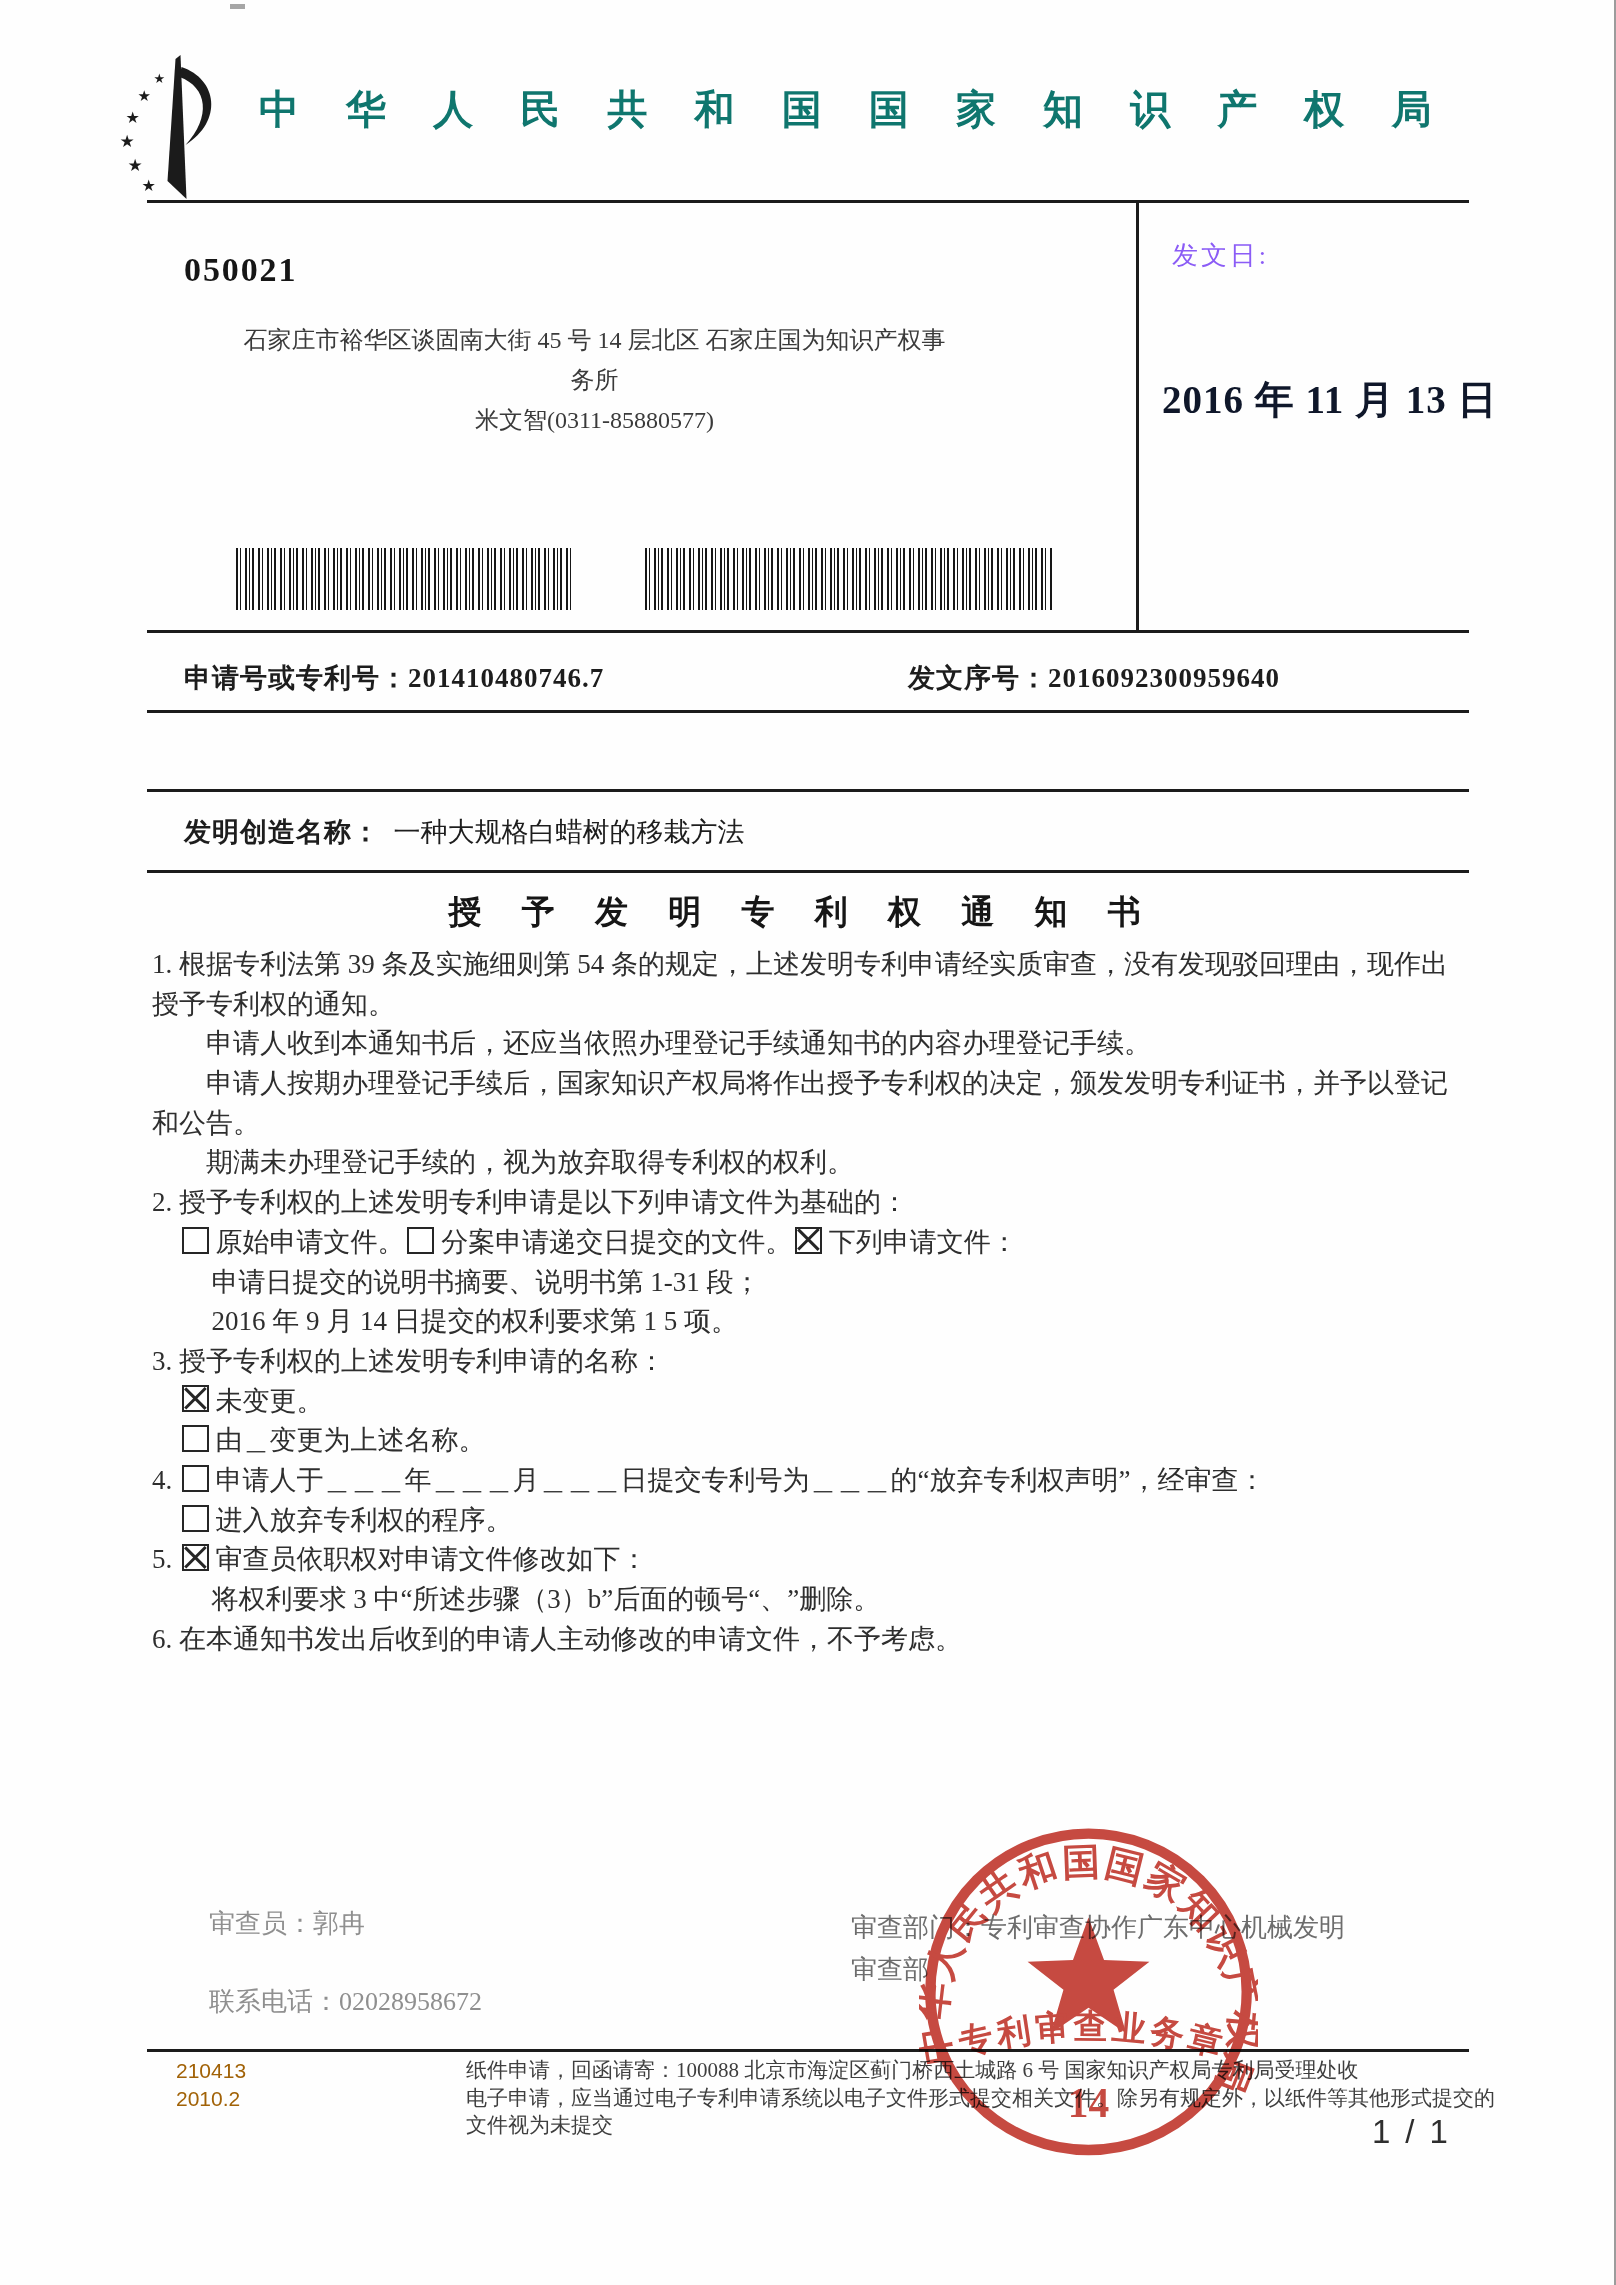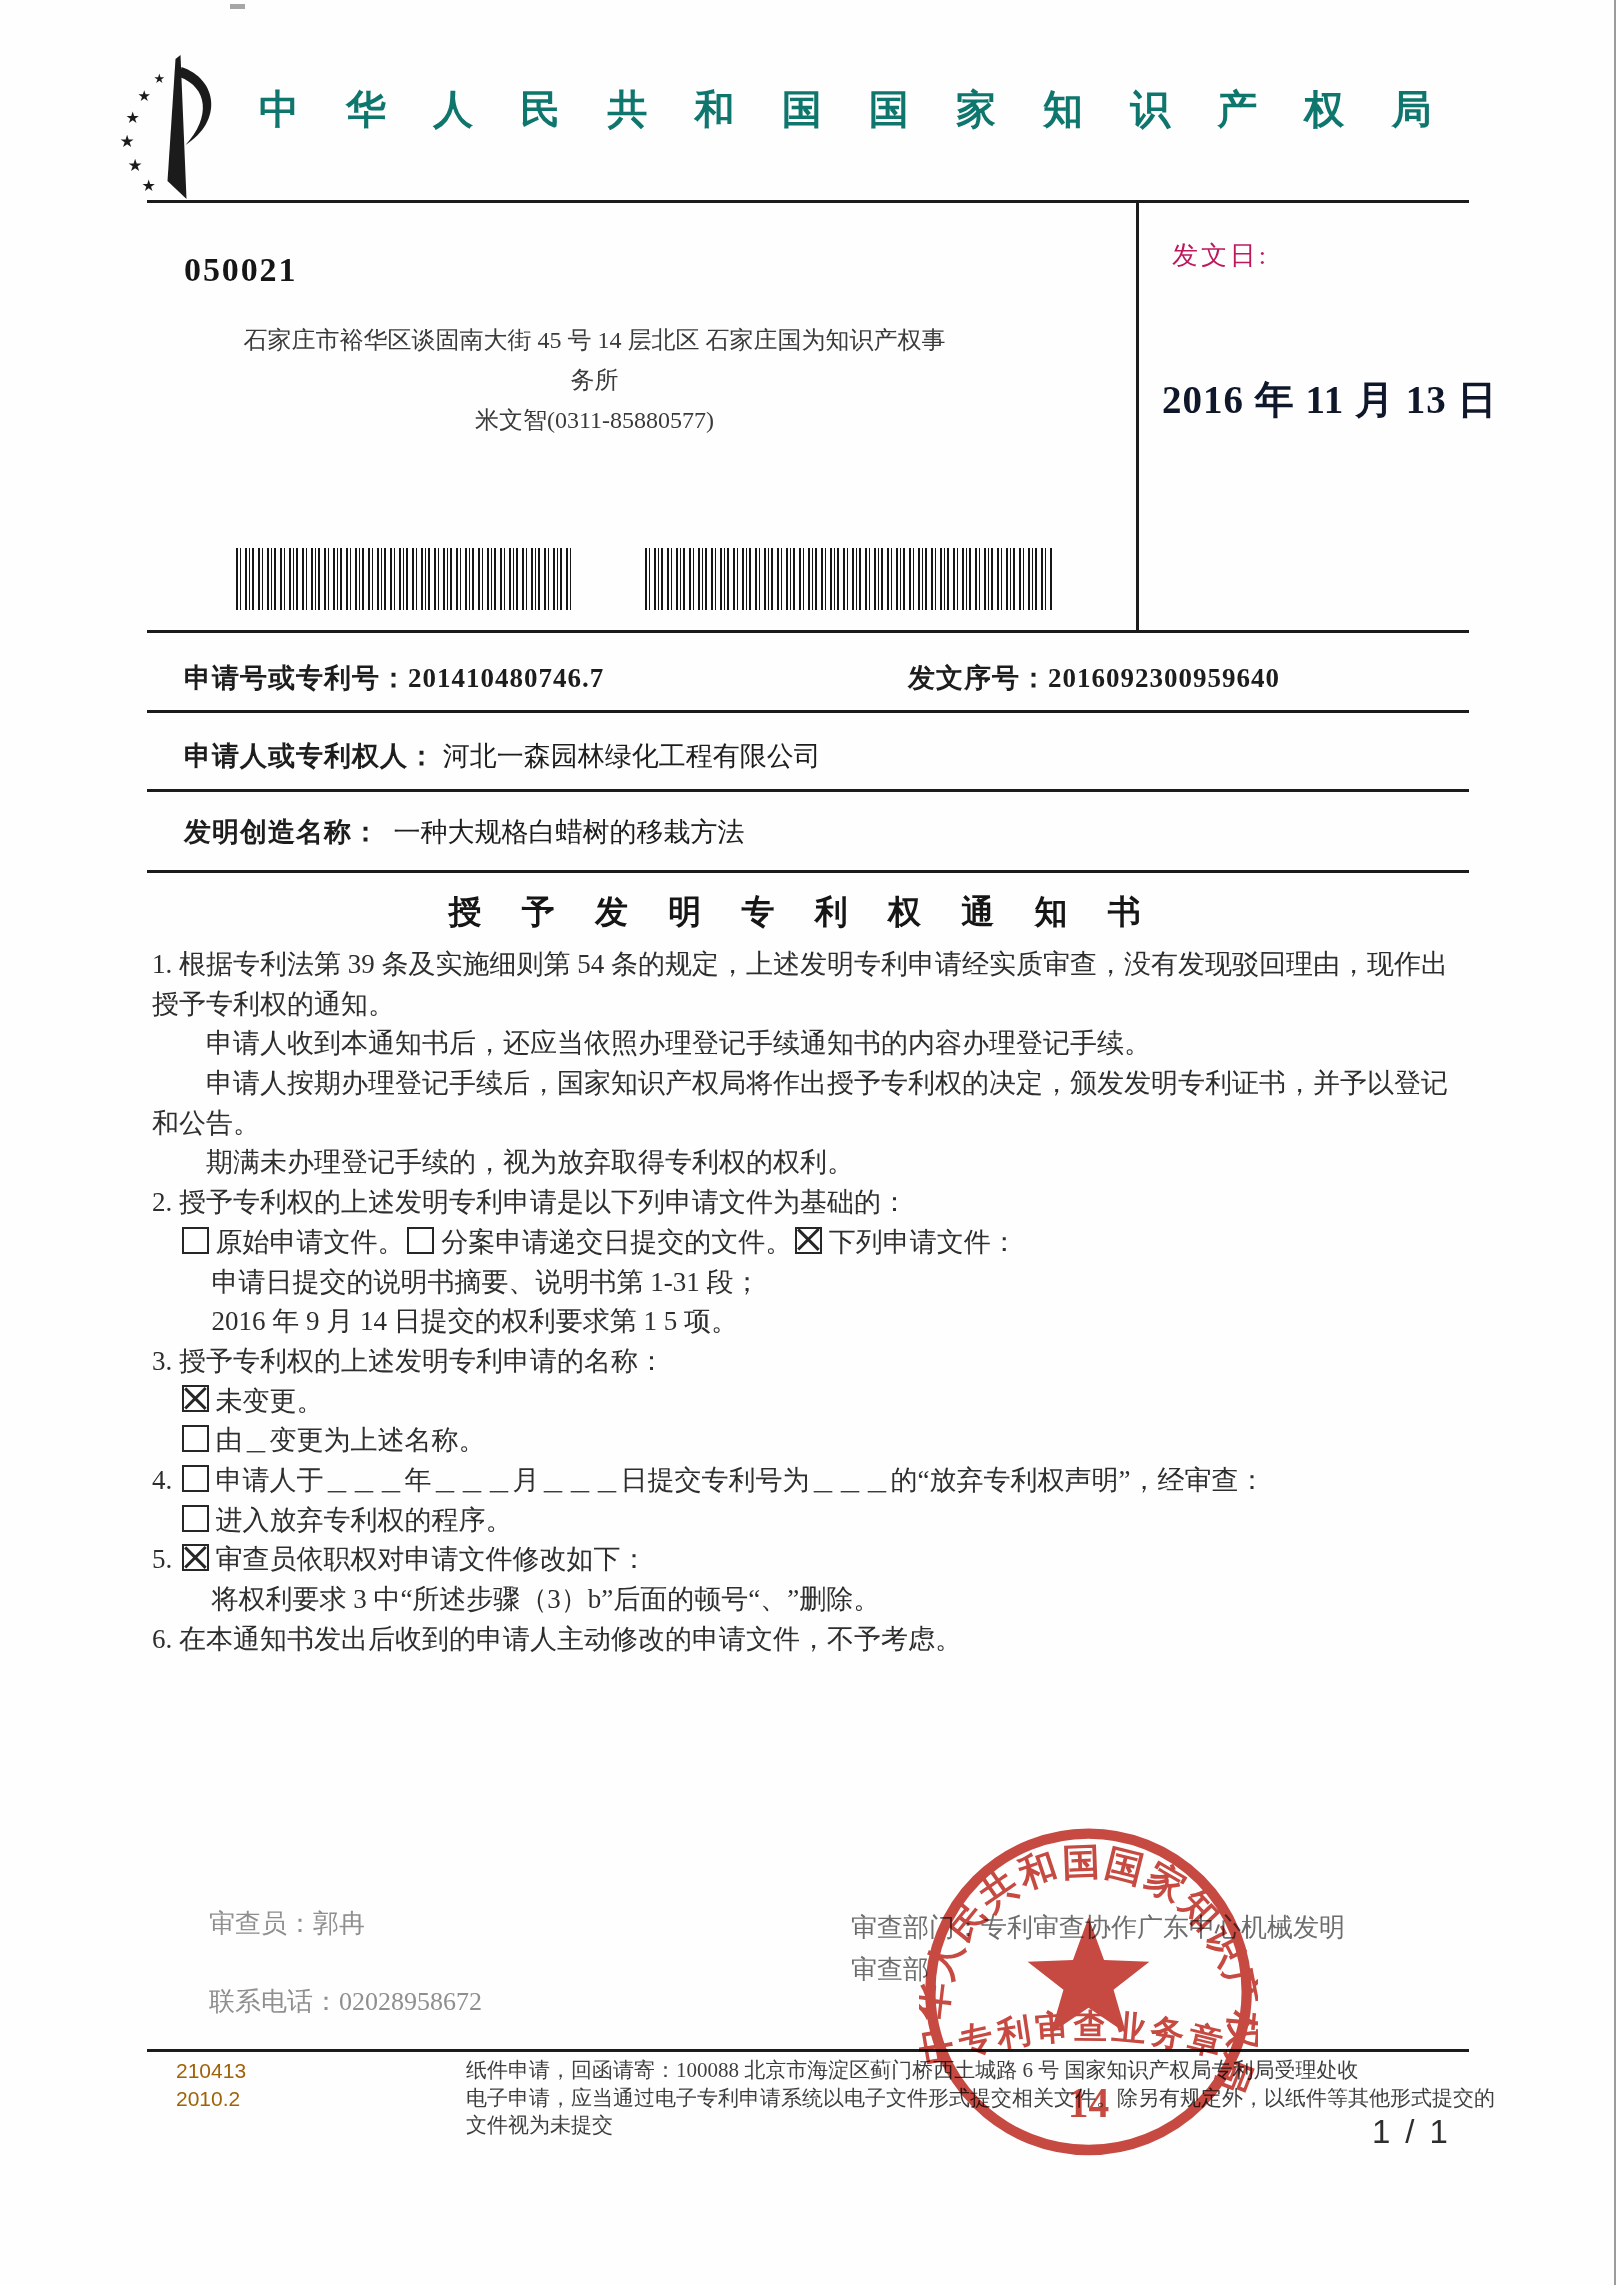--- a/index.html
+++ b/index.html
@@ -12,21 +12,21 @@
   .rule{position:absolute;background:#1c1c1c;height:2.9px;}
   
   .office-title{
     position:absolute;left:259px;top:82px;
     font-family:"Liberation Sans","DejaVu Sans",sans-serif;
     font-size:40px;font-weight:bold;letter-spacing:18px;color:#0f766e;white-space:nowrap;
   }
   .logo{position:absolute;left:116px;top:53px;width:133px;height:150px;}
   
   .datebox-border{position:absolute;left:1136px;top:202px;width:2.9px;height:430px;background:#1c1c1c;}
-  .dispatch-label{position:absolute;left:1172px;top:238px;font-size:26px;color:#be185d;letter-spacing:2.9px;}
+  .dispatch-label{position:absolute;left:1172px;top:238px;font-size:26px;color:#8b5cf6;letter-spacing:2.9px;}
   .dispatch-date{position:absolute;left:1162px;top:373px;font-size:39px;font-weight:bold;color:#0f172a;letter-spacing:1px;white-space:nowrap;}
   
   .postal{position:absolute;left:184px;top:251px;font-size:34px;font-weight:bold;letter-spacing:1.9px;color:#161616;}
   .addr{position:absolute;left:214px;top:320px;width:761px;text-align:center;font-size:24px;line-height:40px;color:#3a3a3a;}
   .addr div{white-space:nowrap;}
   
   .barcode{
     position:absolute;top:548px;height:62px;
     background:repeating-linear-gradient(90deg,
       #161616 0px,#161616 1.9px,transparent 1.9px,transparent 3.8px,
@@ -110,23 +110,20 @@
   <div class="rule" style="left:147px;top:630px;width:1322px;"></div>
 
   <div class="frow" style="left:184px;top:660px;">
     <span class="lbl">申请号或专利号：</span><span class="num">201410480746.7</span>
   </div>
   <div class="frow" style="left:908px;top:660px;">
     <span class="lbl">发文序号：</span><span class="num">2016092300959640</span>
   </div>
   <div class="rule" style="left:147px;top:710px;width:1322px;"></div>
 
-  <div class="frow" style="left:184px;top:738px;">
-    <span class="lbl">申请人或专利权人：</span>&nbsp;<span>河北一森园林绿化工程有限公司</span>
-  </div>
   <div class="rule" style="left:147px;top:789px;width:1322px;"></div>
 
   <div class="frow" style="left:184px;top:814px;">
     <span class="lbl">发明创造名称：</span>&nbsp;&nbsp;<span>一种大规格白蜡树的移栽方法</span>
   </div>
   <div class="rule" style="left:147px;top:870px;width:1322px;"></div>
 
   <div class="notice-title">授 予 发 明 专 利 权 通 知 书</div>
   <div class="body-text" id="notice-body">
       <div class="para" style="text-indent: 0em;">1. 根据专利法第 39 条及实施细则第 54 条的规定，上述发明专利申请经实质审查，没有发现驳回理由，现作出授予专利权的通知。</div>

